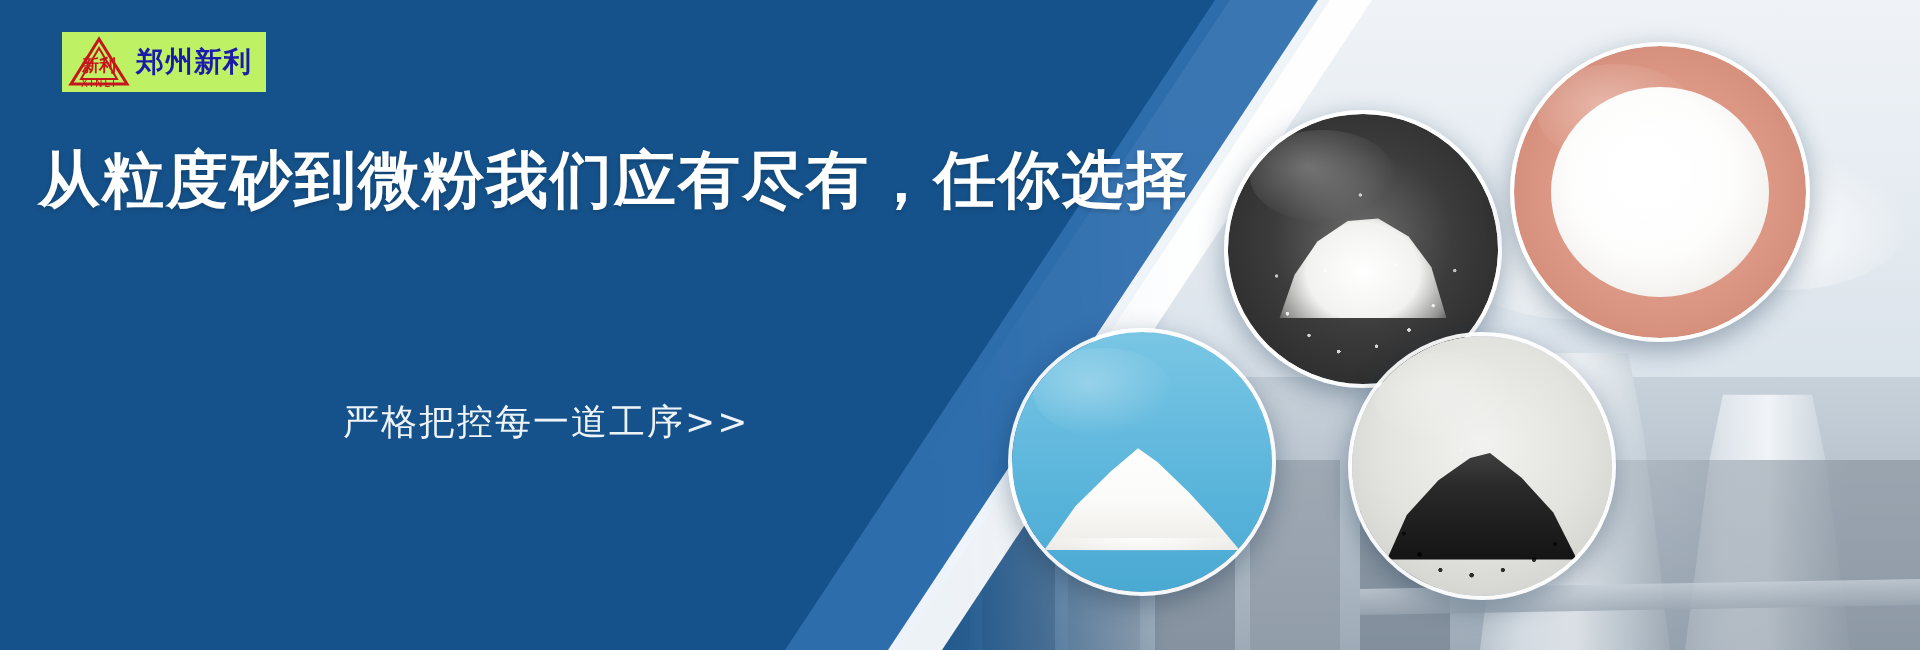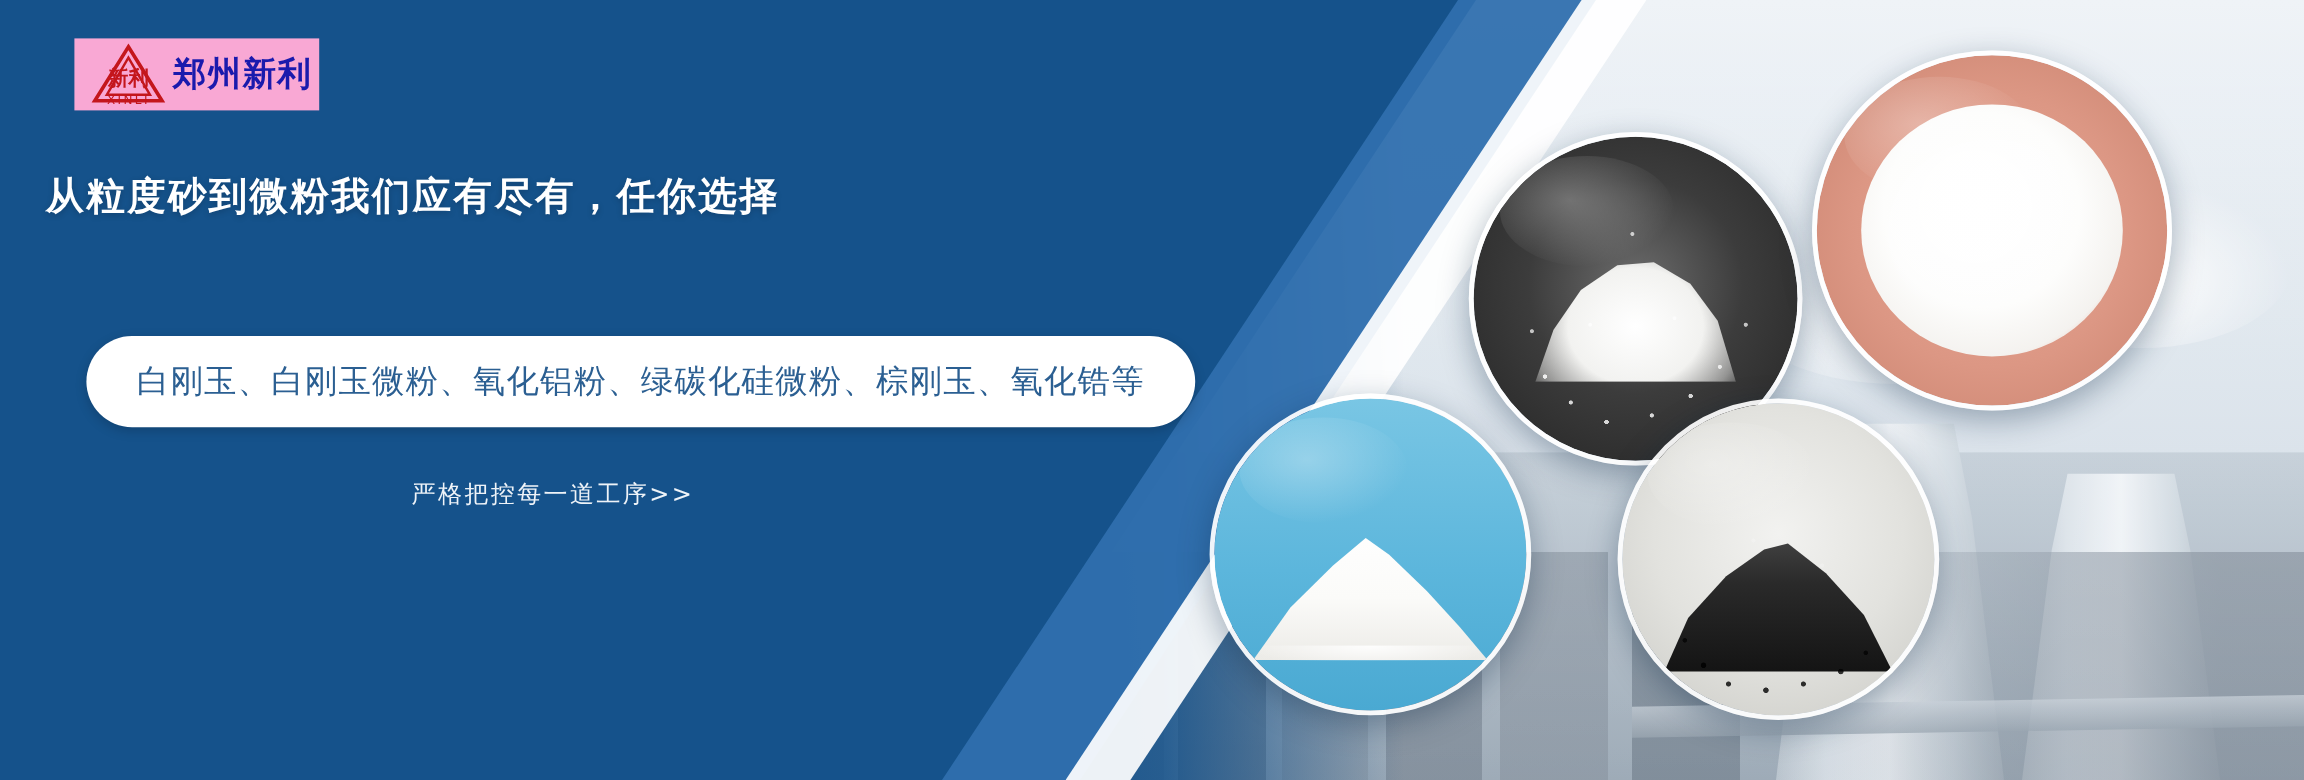--- a/index.html
+++ b/index.html
@@ -80,35 +80,35 @@
   }
   .diag-white{
     position:absolute;left:0;top:0;width:1420px;height:650px;
     background:rgba(255,255,255,.92);
     clip-path:polygon(1318px 0, 1372px 0, 942px 650px, 888px 650px);
   }
 
   
   .logo-box{
     position:absolute;left:62px;top:32px;width:204px;height:60px;
-    background:#f9a8d4;display:flex;align-items:center;gap:6px;
-    padding:0 6px;box-sizing:border-box;justify-content:flex-end;
+    background:#bef264;display:flex;align-items:center;gap:6px;
+    padding:0 6px;box-sizing:border-box;
   }
   .logo-mark{position:relative;width:62px;height:54px;flex:0 0 auto;}
   .logo-mark svg{display:block;}
   .logo-word{
     color:#1a1aad;font-weight:bold;font-size:28px;letter-spacing:1px;
     white-space:nowrap;line-height:1;
     font-family:"DejaVu Sans","Liberation Sans",sans-serif;
   }
 
   
   .headline{
     position:absolute;left:38px;top:146px;
-    color:#ffffff;font-weight:bold;font-size:32px;letter-spacing:2px;
+    color:#ffffff;font-weight:bold;font-size:62px;letter-spacing:2px;
     white-space:nowrap;line-height:1.1;
     text-shadow:0 2px 5px rgba(0,0,0,.20);
     font-family:"DejaVu Sans","Liberation Sans",sans-serif;
   }
 
   
   .pill{
     position:absolute;left:72px;top:280px;
     height:76px;min-width:680px;
     background:#ffffff;border-radius:38px;
@@ -117,21 +117,21 @@
     box-shadow:0 3px 10px rgba(0,0,0,.18);
   }
   .pill-text{
     color:#2b5f92;font-size:27px;letter-spacing:1px;white-space:nowrap;
     font-family:"DejaVu Sans","Liberation Sans",sans-serif;
   }
 
   
   .tagline{
     position:absolute;left:343px;top:398px;
-    color:#eef3f8;font-size:20px;letter-spacing:2px;white-space:nowrap;
+    color:#eef3f8;font-size:36px;letter-spacing:2px;white-space:nowrap;
     font-family:"DejaVu Sans","Liberation Sans",sans-serif;
   }
 
   
   .photo{
     position:absolute;border-radius:50%;overflow:hidden;
     box-shadow:0 8px 26px rgba(12,40,70,.35);
     border:4px solid rgba(255,255,255,.92);
     box-sizing:border-box;
   }
@@ -251,23 +251,20 @@
         <polygon points="31,13 49,44 13,44" fill="none" stroke="#c4161c" stroke-width="2"></polygon>
         <text x="31" y="36" font-family="DejaVu Sans, sans-serif" font-size="17" font-weight="bold" fill="#c4161c" text-anchor="middle">新利</text>
         <text x="31" y="52" font-family="DejaVu Sans, sans-serif" font-size="10" letter-spacing="2" fill="#c4161c" text-anchor="middle">XINLI</text>
       </svg>
     </span>
     <span class="logo-word">郑州新利</span>
   </div>
 
   <div class="headline">从粒度砂到微粉我们应有尽有，任你选择</div>
 
-  <div class="pill">
-    <span class="pill-text">白刚玉、白刚玉微粉、氧化铝粉、绿碳化硅微粉、棕刚玉、氧化锆等</span>
-  </div>
 
   <div class="tagline">严格把控每一道工序&gt;&gt;</div>
 
   <div class="photo photo-a">
     <div class="inner">
       <div class="grit-a"></div>
       <div class="speckle-a"></div>
       <div class="gloss"></div>
     </div>
   </div>

